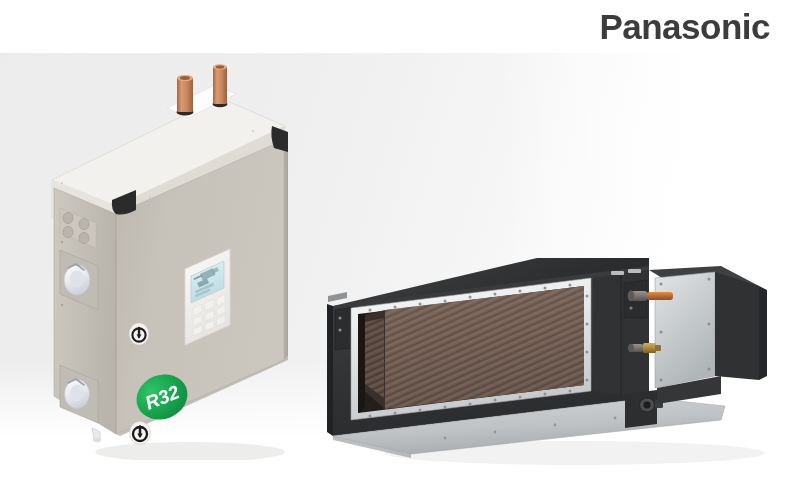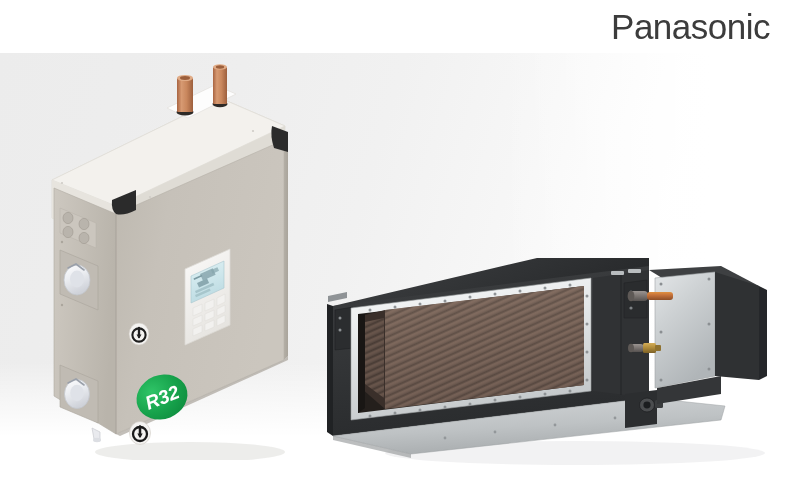--- a/index.html
+++ b/index.html
@@ -55,21 +55,21 @@
     height: 482px;
     background: linear-gradient(90deg, rgba(255,255,255,0) 0%, #ffffff 70%);
   }
 
   
   .logo {
     position: absolute;
     right: 30px;
     top: 9px;
     font-family: "Liberation Sans", sans-serif;
-    font-weight: normal;
+    font-weight: bold;
     font-size: 35px;
     letter-spacing: -0.5px;
     color: #3c3c3c;
     line-height: 1;
     -webkit-font-smoothing: antialiased;
   }
 
   
   .hydro {
     position: absolute;

